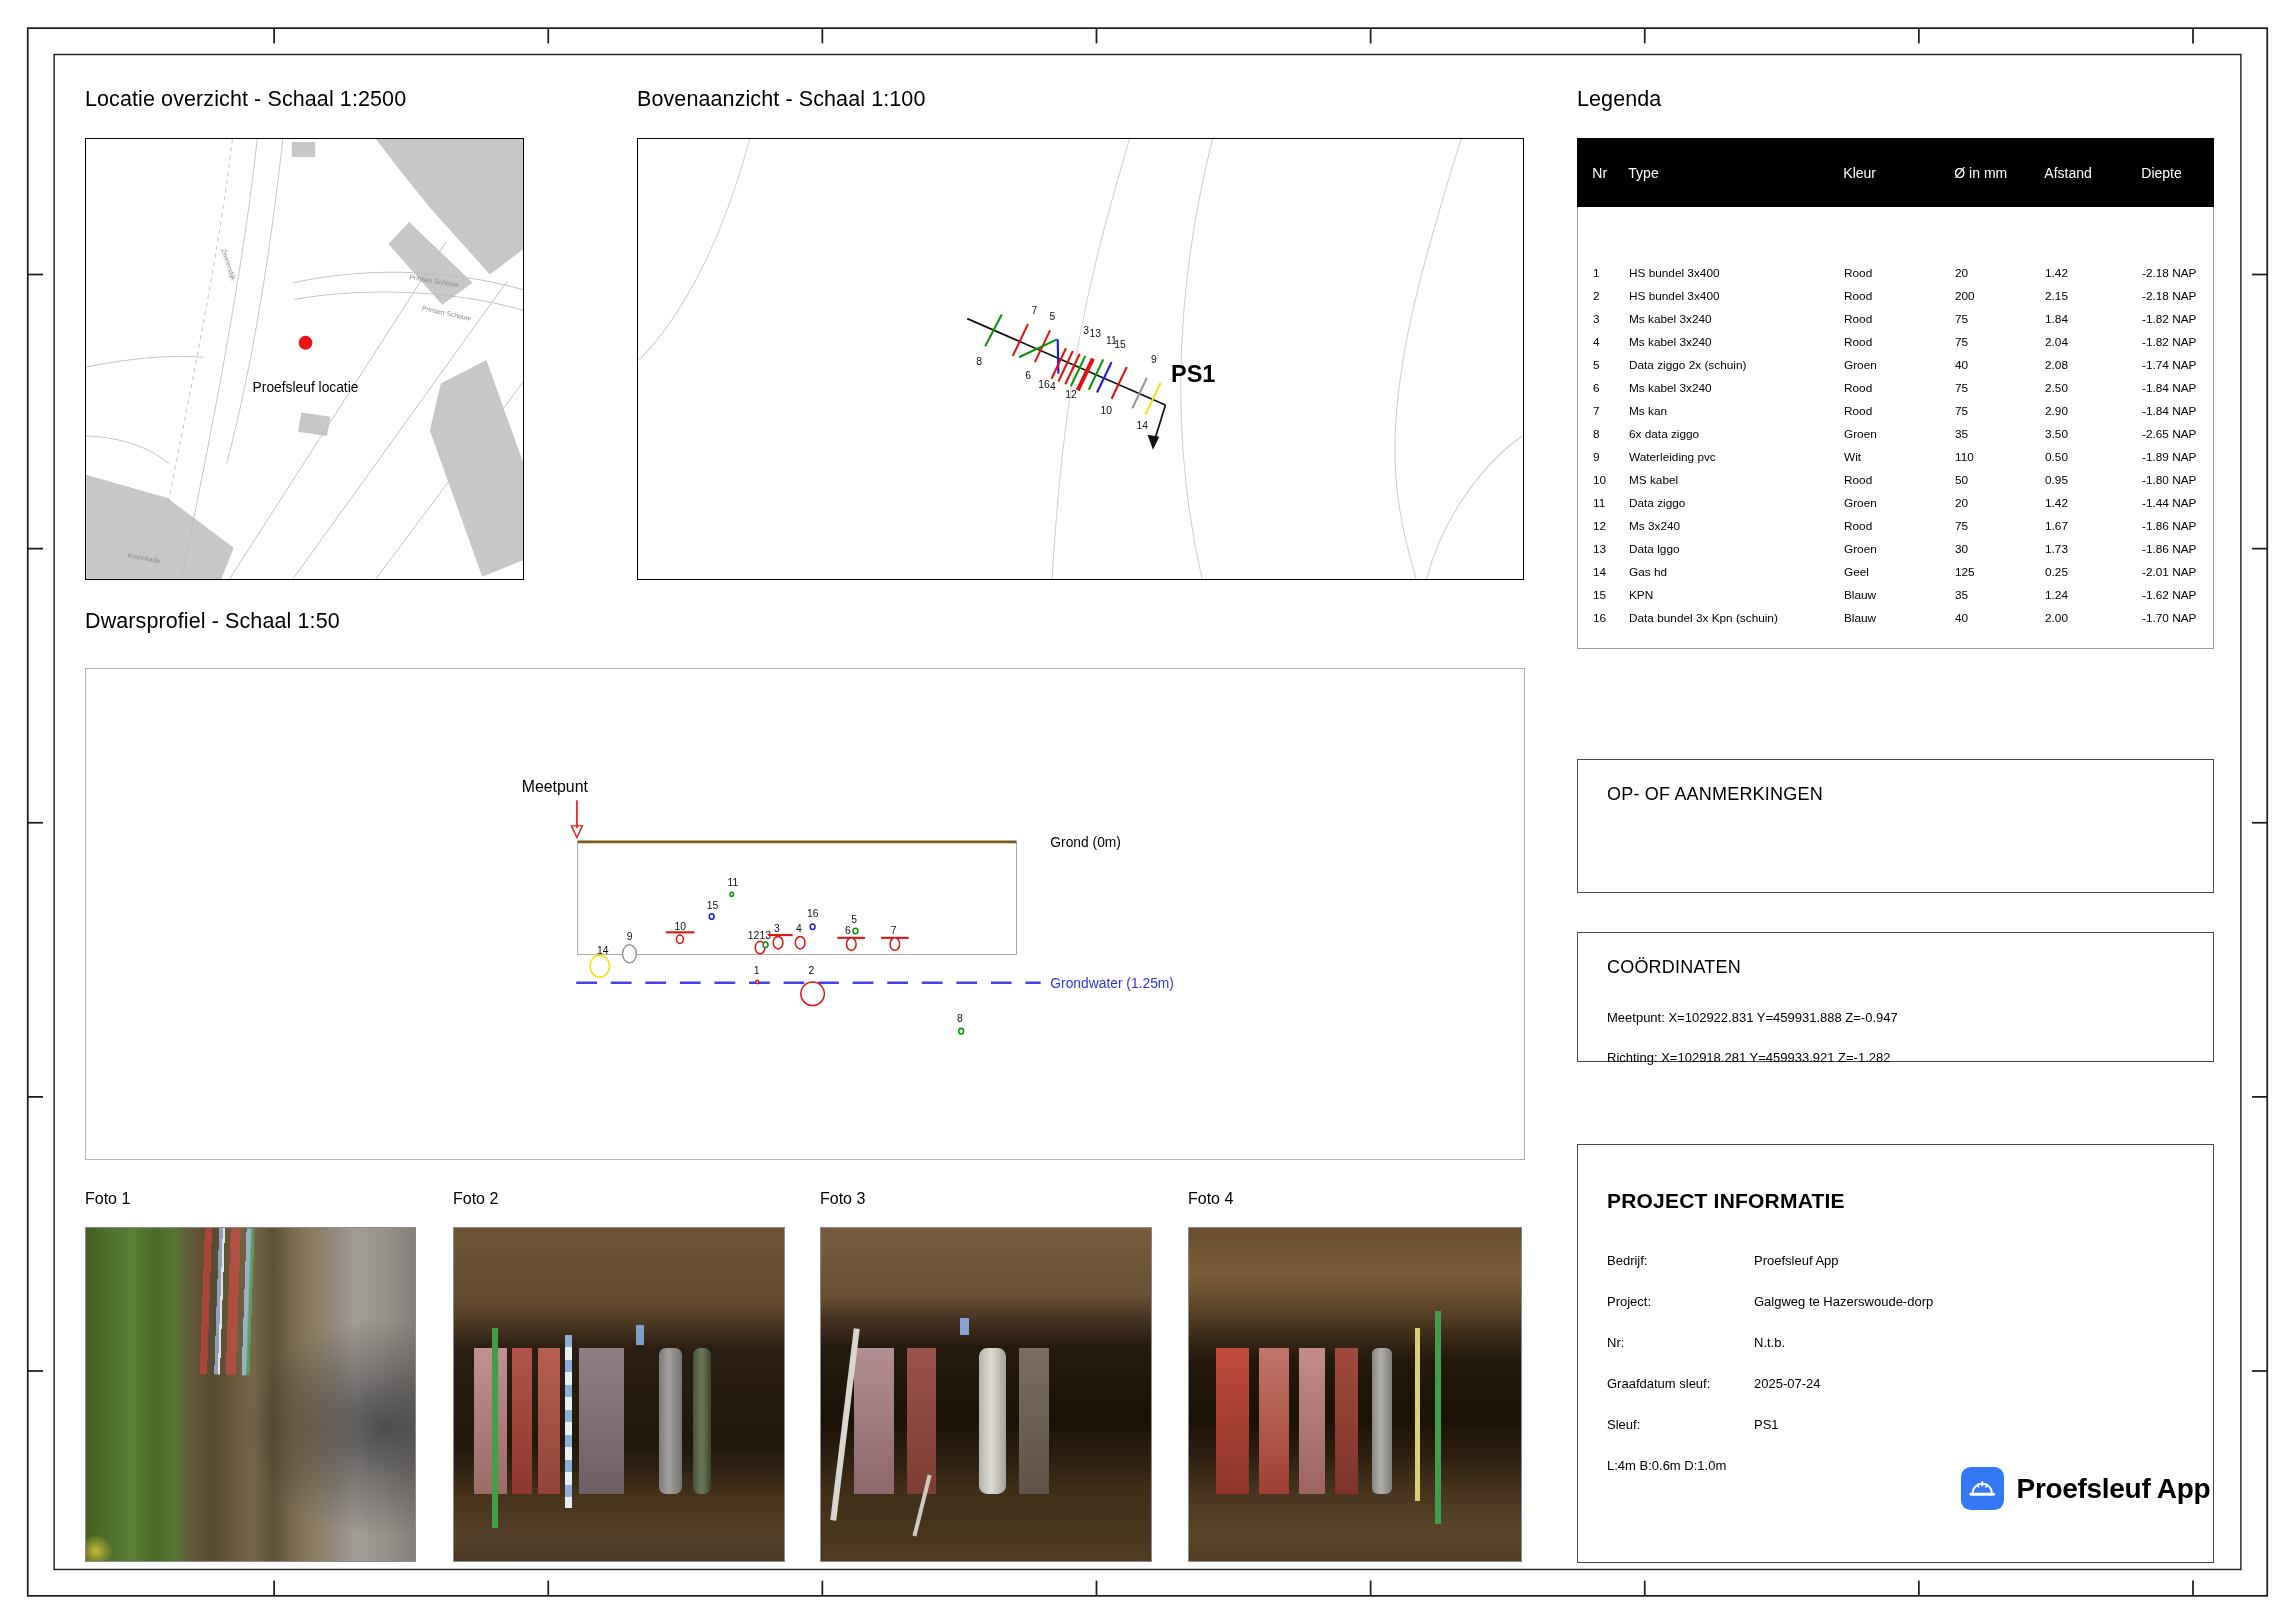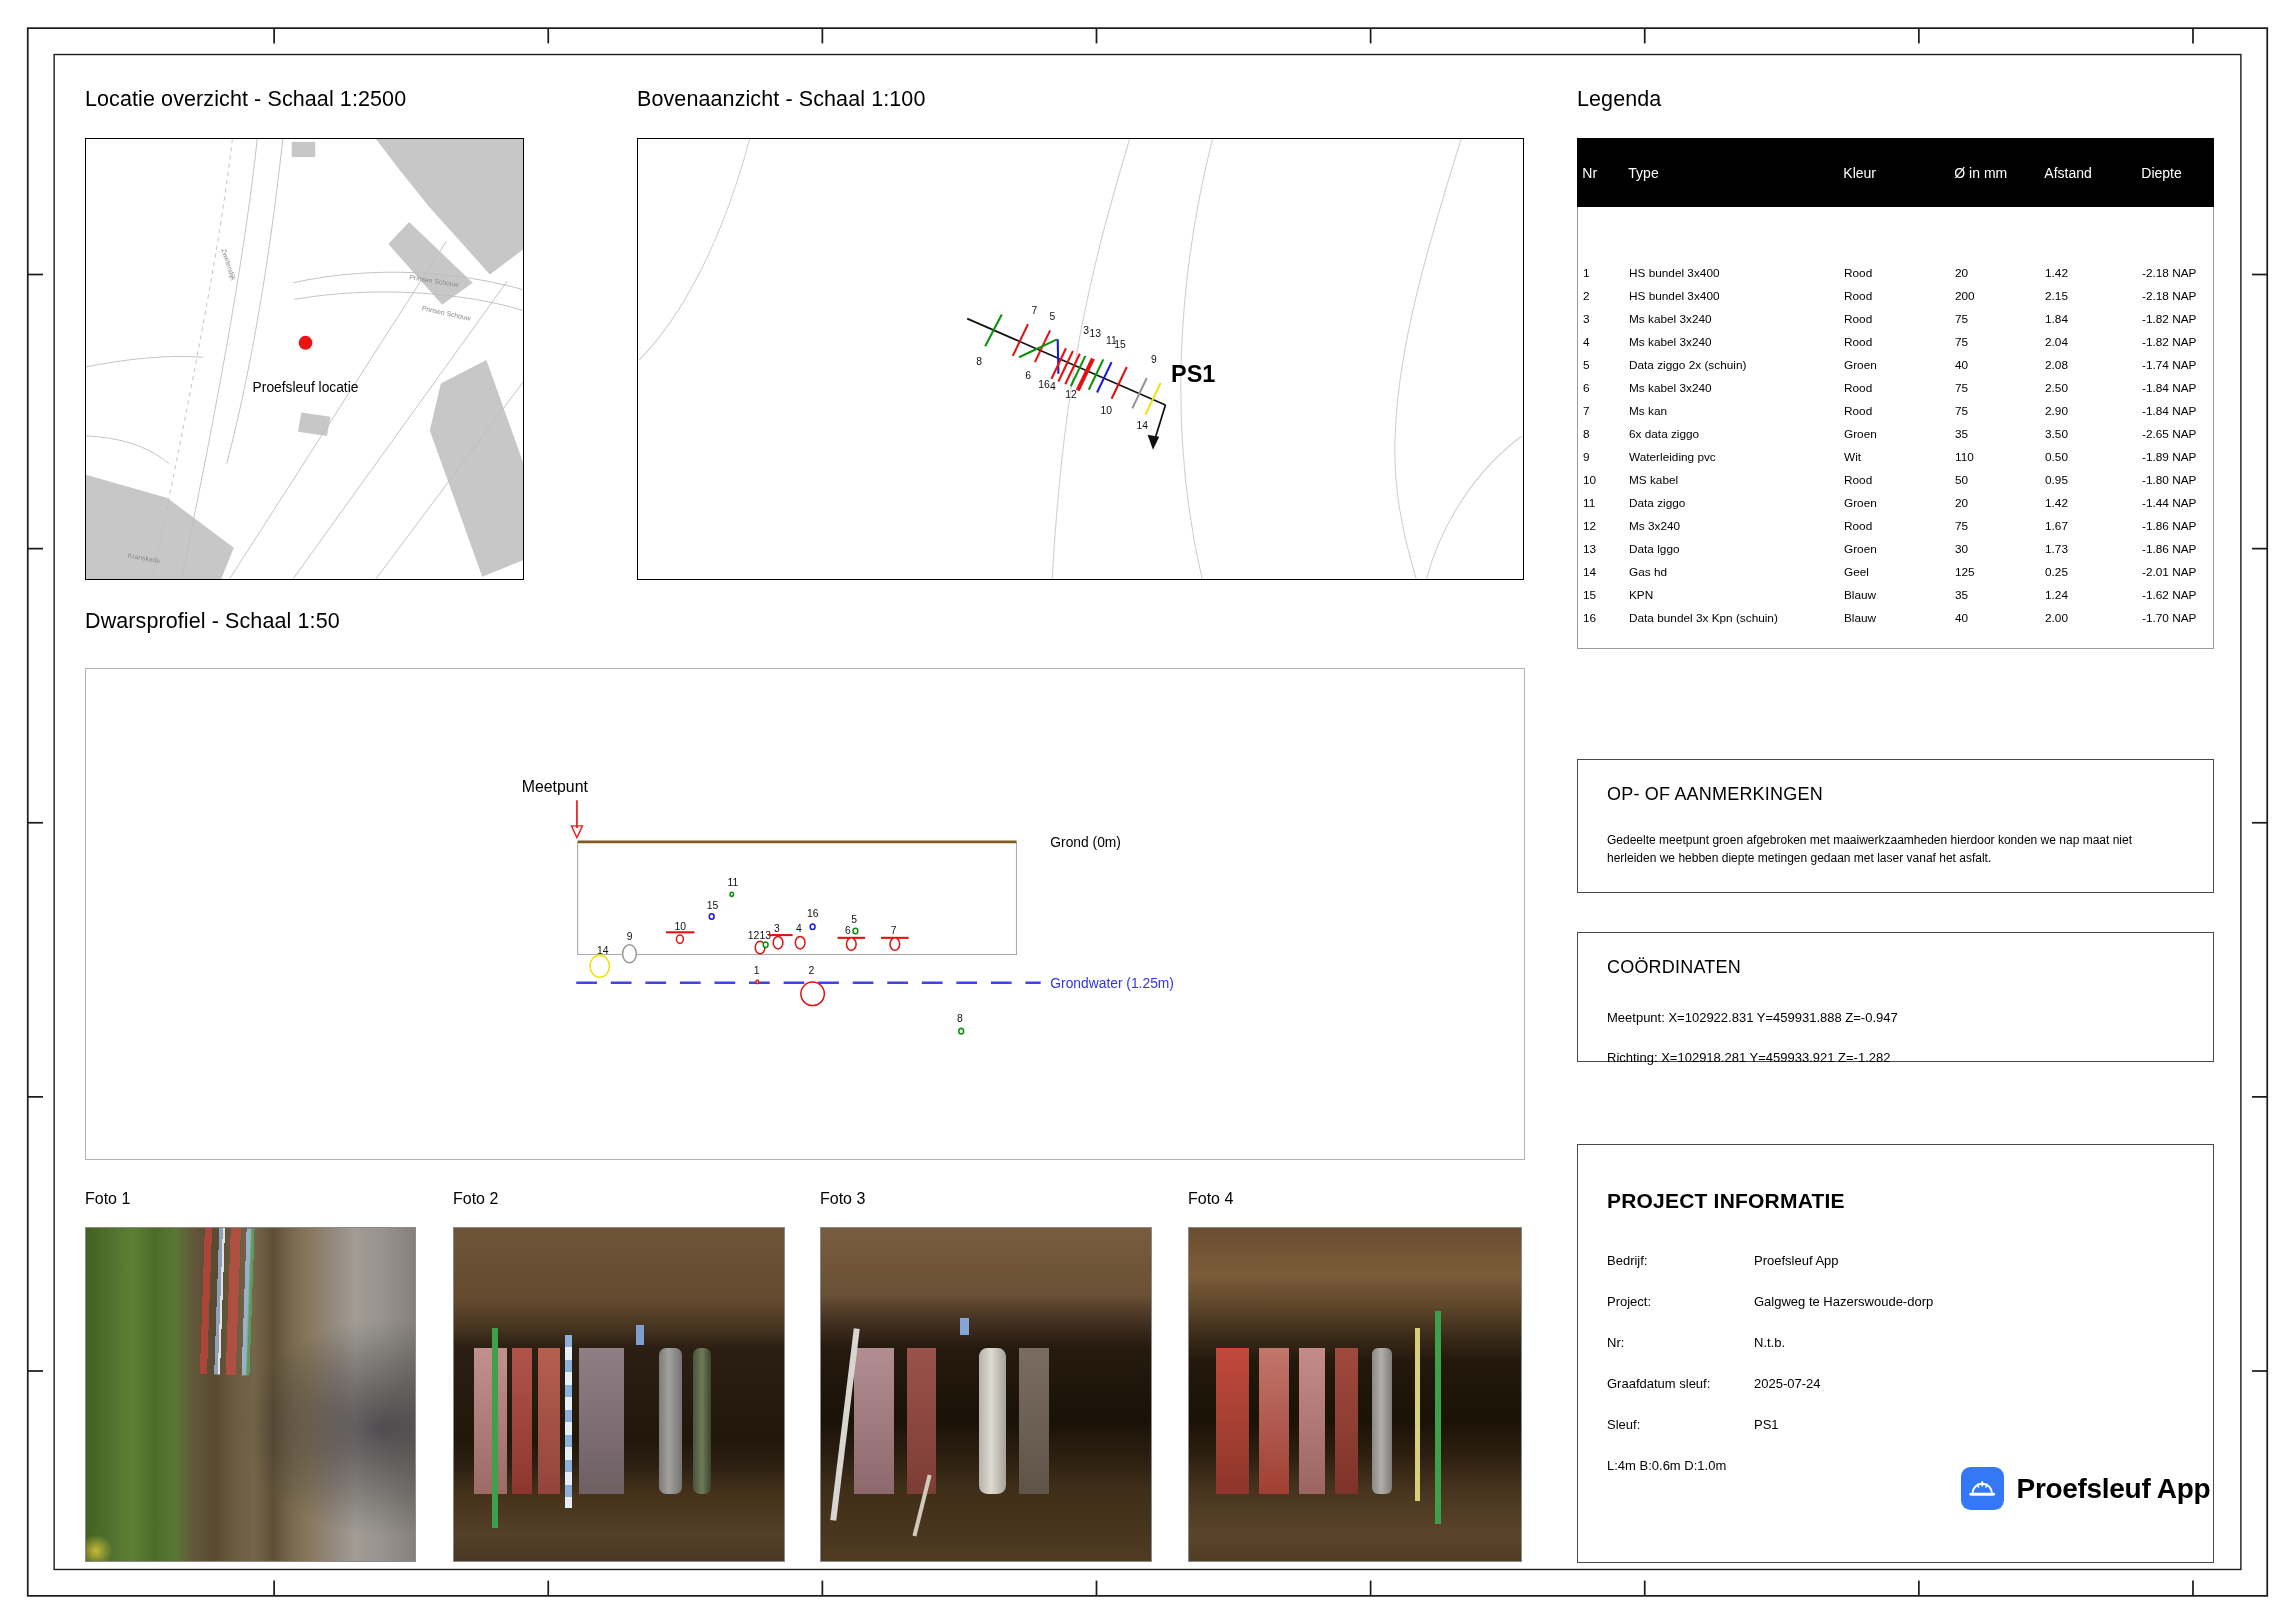--- a/index.html
+++ b/index.html
@@ -10,21 +10,21 @@
   #frame{position:absolute;left:0;top:0}
   
   .sec-title{position:absolute;font-size:21.5px;font-weight:500;letter-spacing:0.1px;white-space:nowrap}
   
   .panelbox{position:absolute;background:#fff;border:1.4px solid #000}
   .panelbox.gray{border:1px solid #b3b3b3}
   .panelbox svg{display:block;width:100%;height:100%}
   
   #legend{position:absolute;left:1577px;top:138px;width:637px;height:511px;border:0.7px solid #9c9c9c;background:#fff}
   .legend-head{display:flex;align-items:center;height:69px;background:#000;color:#fff;font-size:14px;margin:-0.7px -0.7px 0 -0.7px}
-  .lc1{width:51px;padding-left:5px}.lc2{width:215px}.lc3{width:111px}.lc4{width:90px}.lc5{width:97px}.lc6{flex:1}
+  .lc1{width:51px;padding-left:15px}.lc2{width:215px}.lc3{width:111px}.lc4{width:90px}.lc5{width:97px}.lc6{flex:1}
   .legend-body{padding-top:54px}
   .lrow{display:flex;align-items:center;height:23px;font-size:11.8px}
   .lrow div{white-space:nowrap}
   
   .infobox{position:absolute;left:1577px;width:637px;background:#fff;border:1.4px solid #4a4a4a;padding:23.6px 29px}
   .infobox h2{font-size:18px;font-weight:400;letter-spacing:0.2px}
   #aanmerkingen{top:759px;height:134px}
   #aanmerkingen p{margin-top:26px;font-size:12px;line-height:1.55;max-width:576px}
   #coordinaten{top:932px;height:130px}
   #coordinaten .co-line{font-size:13px;margin-top:32px}
@@ -388,21 +388,20 @@
         <div class="lc3">Blauw</div>
         <div class="lc4">40</div>
         <div class="lc5">2.00</div>
         <div class="lc6">-1.70 NAP</div>
       </div>
     </div>
 </div>
 
 <div class="infobox" id="aanmerkingen">
   <h2>OP- OF AANMERKINGEN</h2>
-  <p>Gedeelte meetpunt groen afgebroken met maaiwerkzaamheden hierdoor konden we nap maat niet herleiden we hebben diepte metingen gedaan met laser vanaf het asfalt.</p>
 </div>
 
 <div class="infobox" id="coordinaten">
   <h2>COÖRDINATEN</h2>
   <div class="co-line">Meetpunt: X=102922.831 Y=459931.888 Z=-0.947</div>
   <div class="co-line">Richting: X=102918.281 Y=459933.921 Z=-1.282</div>
 </div>
 
 <div class="infobox" id="project">
   <h2>PROJECT INFORMATIE</h2>

